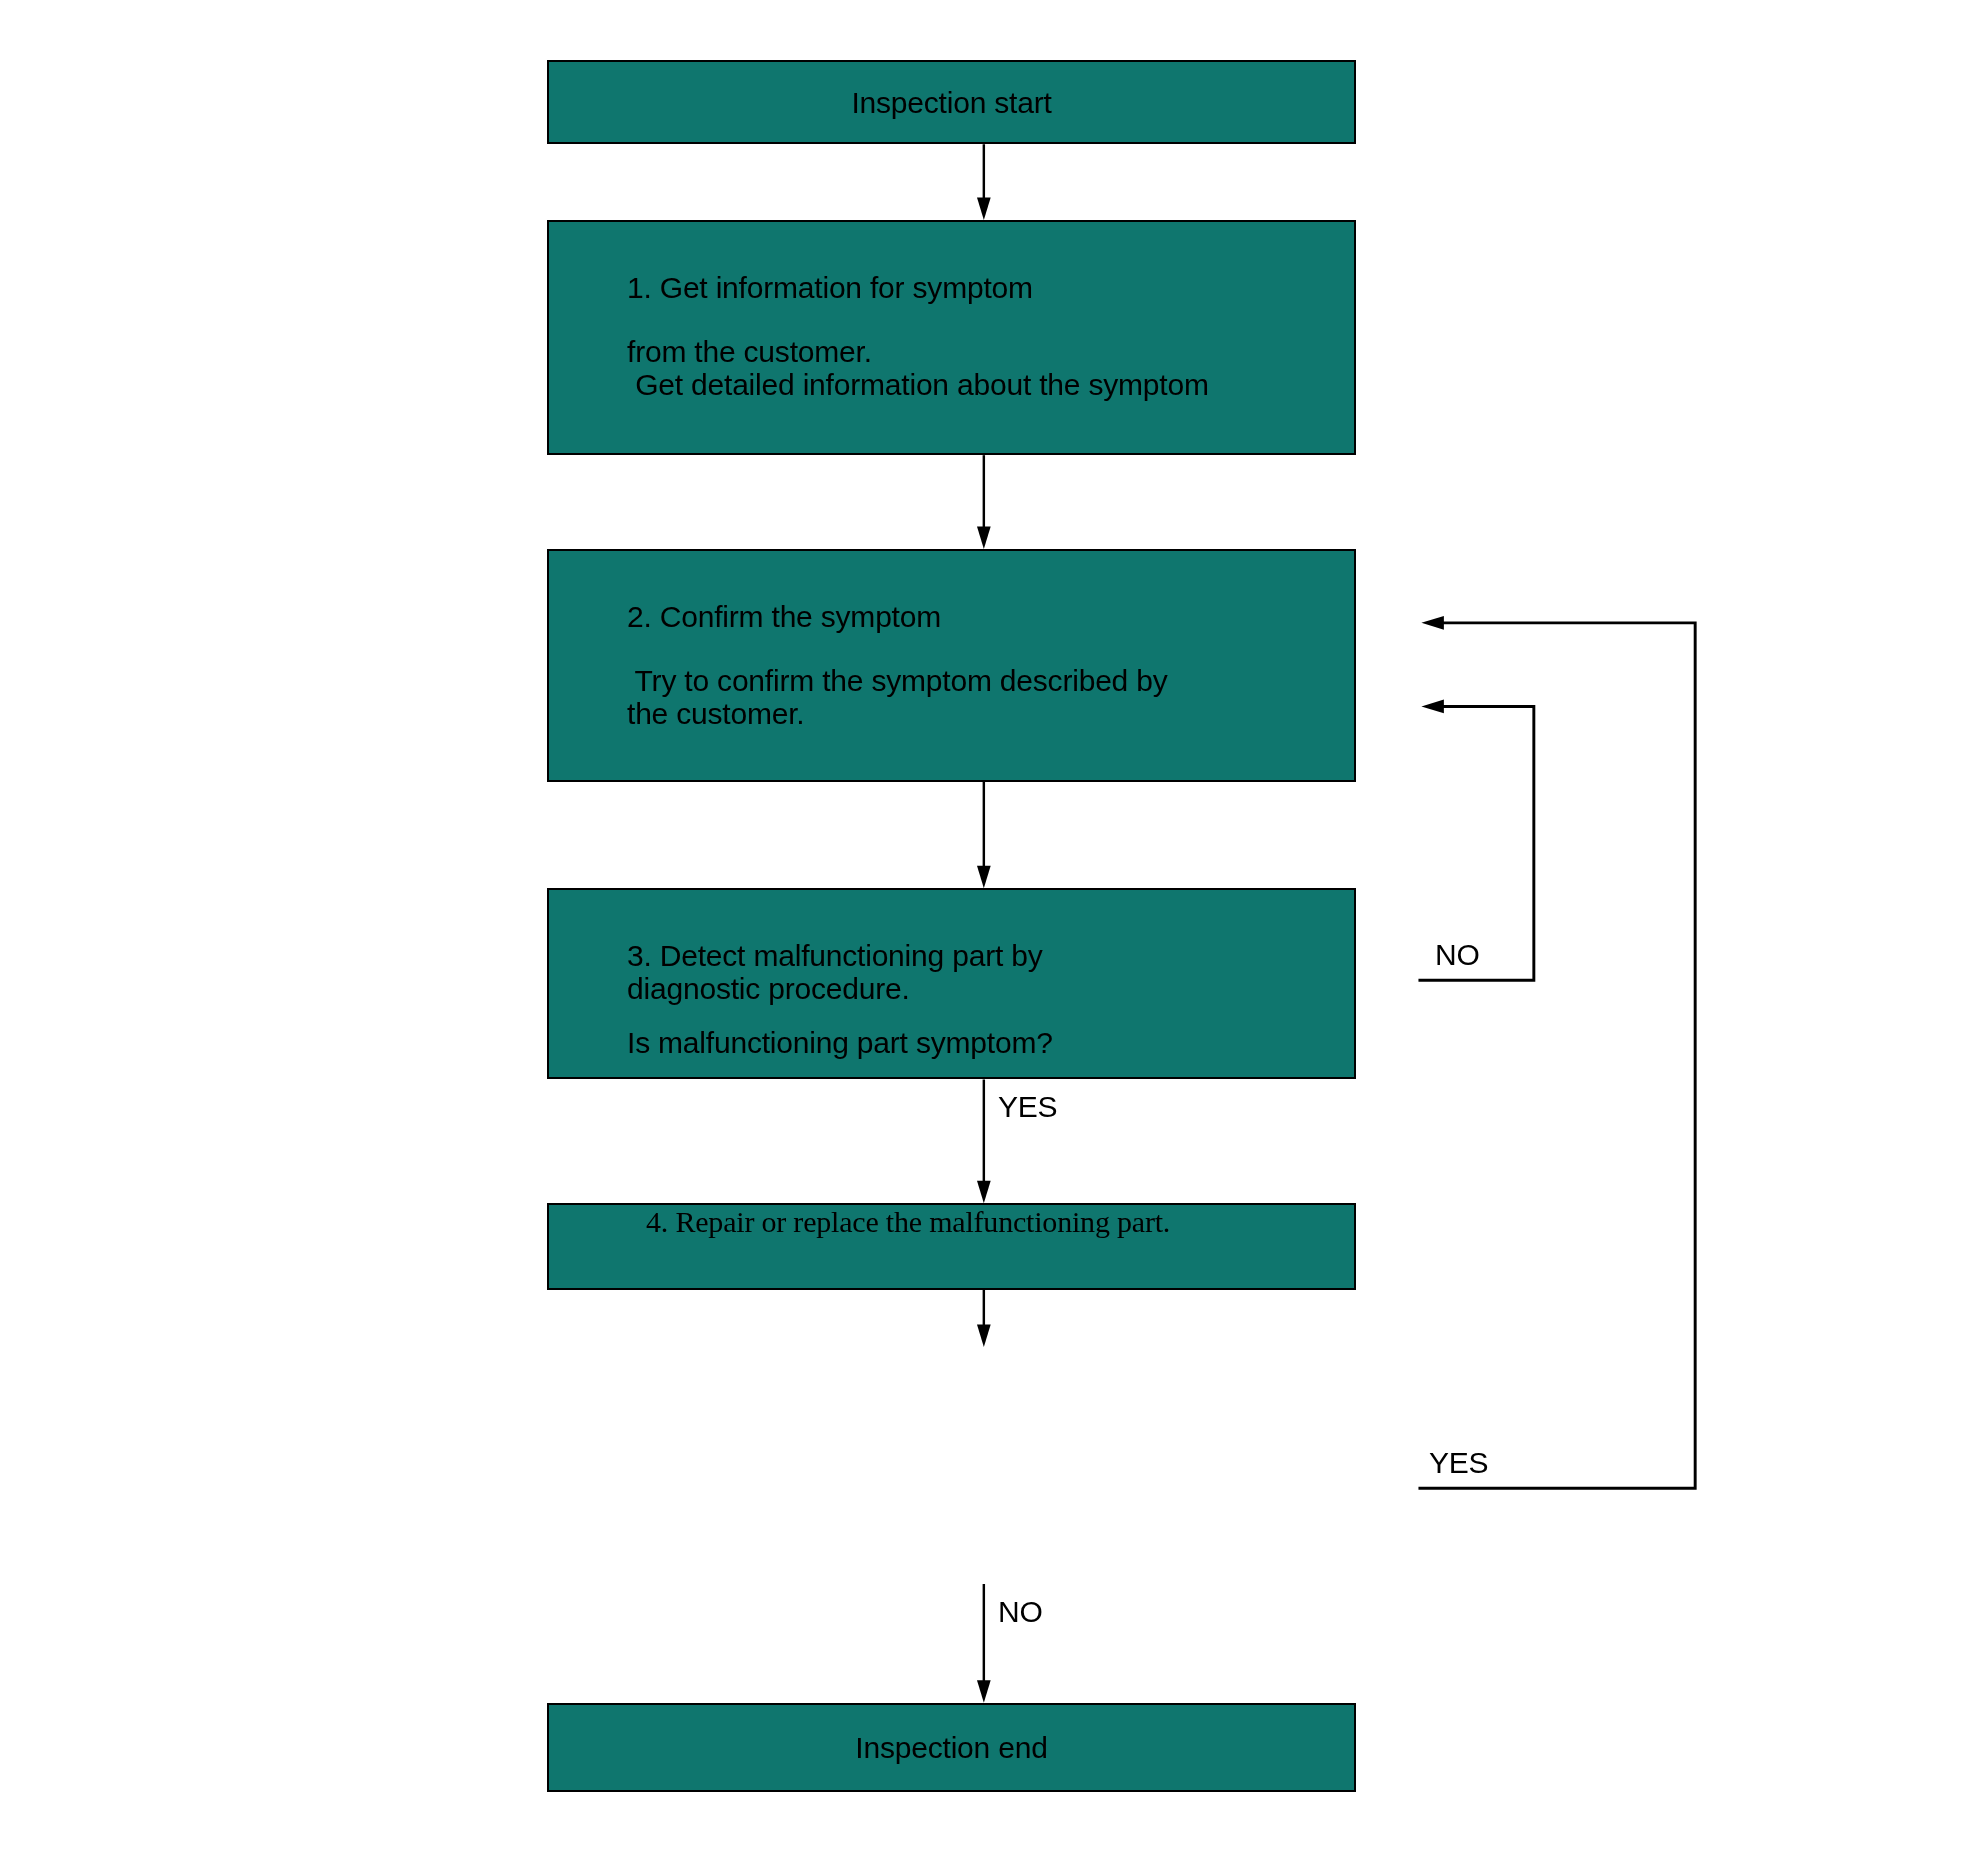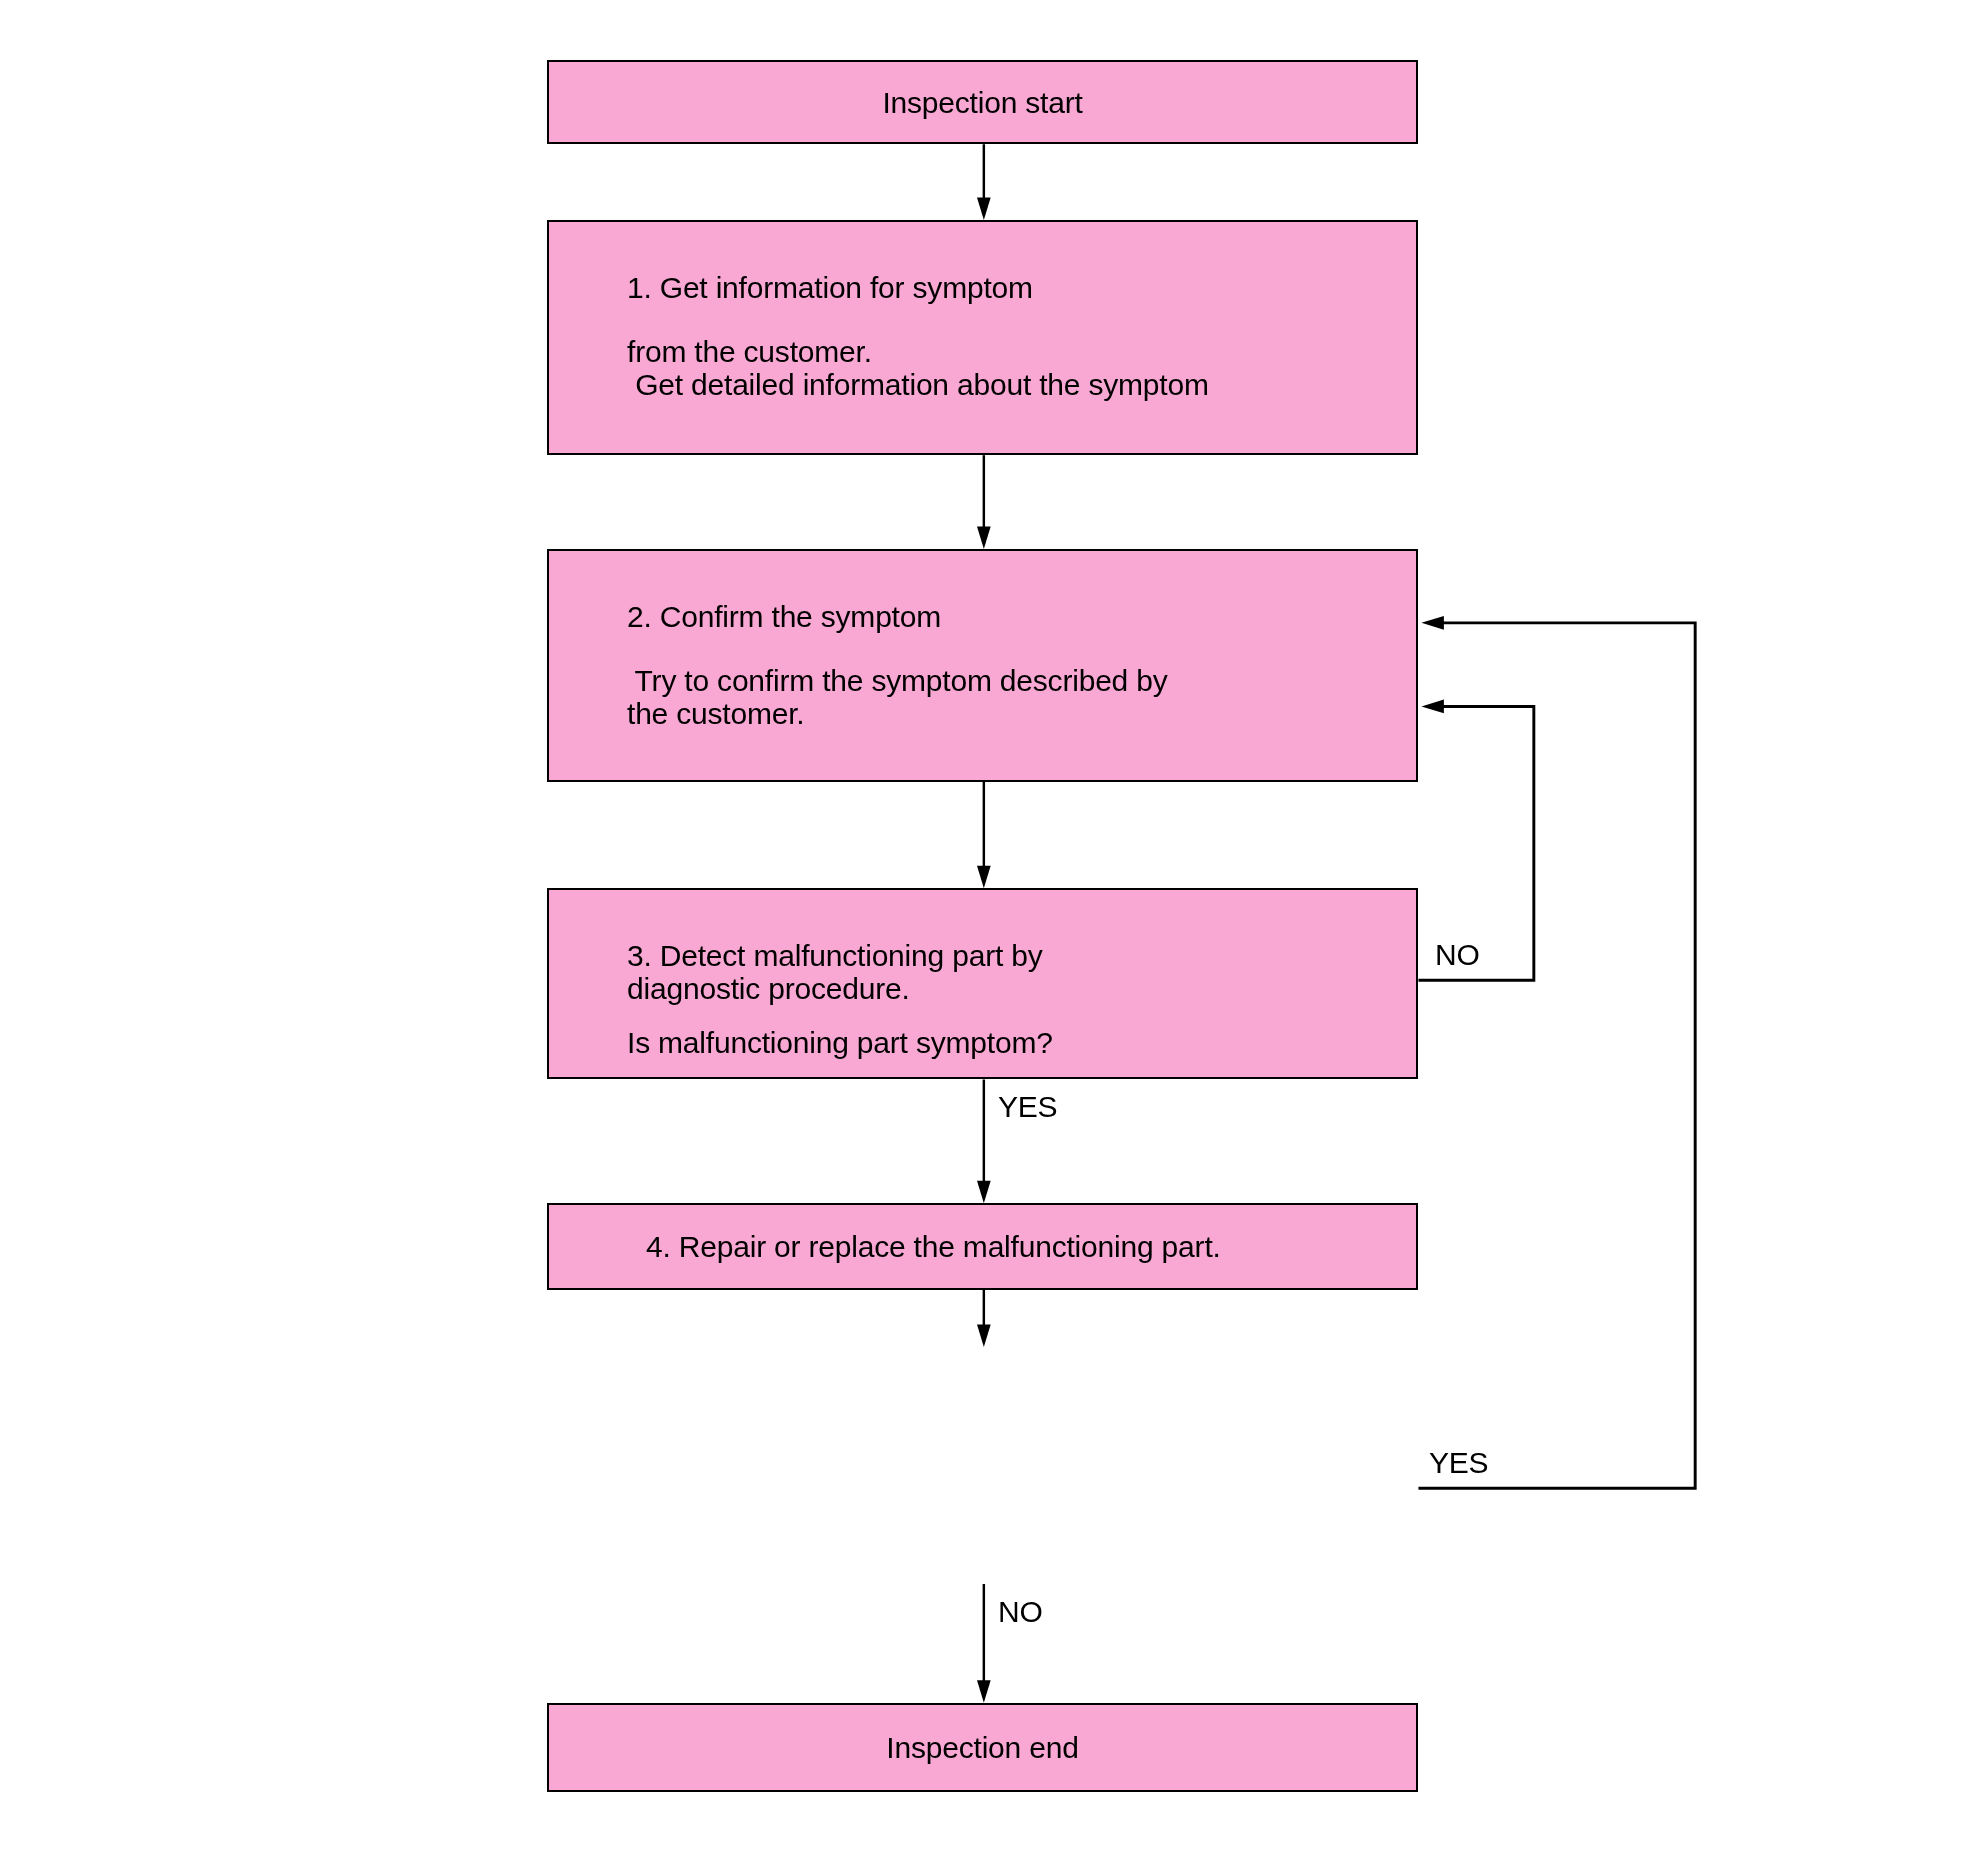--- a/index.html
+++ b/index.html
@@ -19,33 +19,33 @@
     color: #000000;
   }
   #wires {
     position: absolute;
     left: 0;
     top: 0;
   }
   .node {
     position: absolute;
     left: 547px;
-    width: 871px;
+    width: 809px;
     border: 2.9px solid #000000;
-    background: #f9a8d4;
+    background: #0f766e;
     box-sizing: border-box;
   }
   .center-both {
     display: flex;
     align-items: center;
     justify-content: center;
   }
   .center-v {
     display: flex;
-    align-items: center;
+    font-family: Liberation Serif, serif;
   }
   .pad {
     padding: 49px 29px 0 78px;
   }
   .pad5 {
     padding: 81px 29px 0 98px;
   }
   .padline {
     padding-left: 97px;
   }

